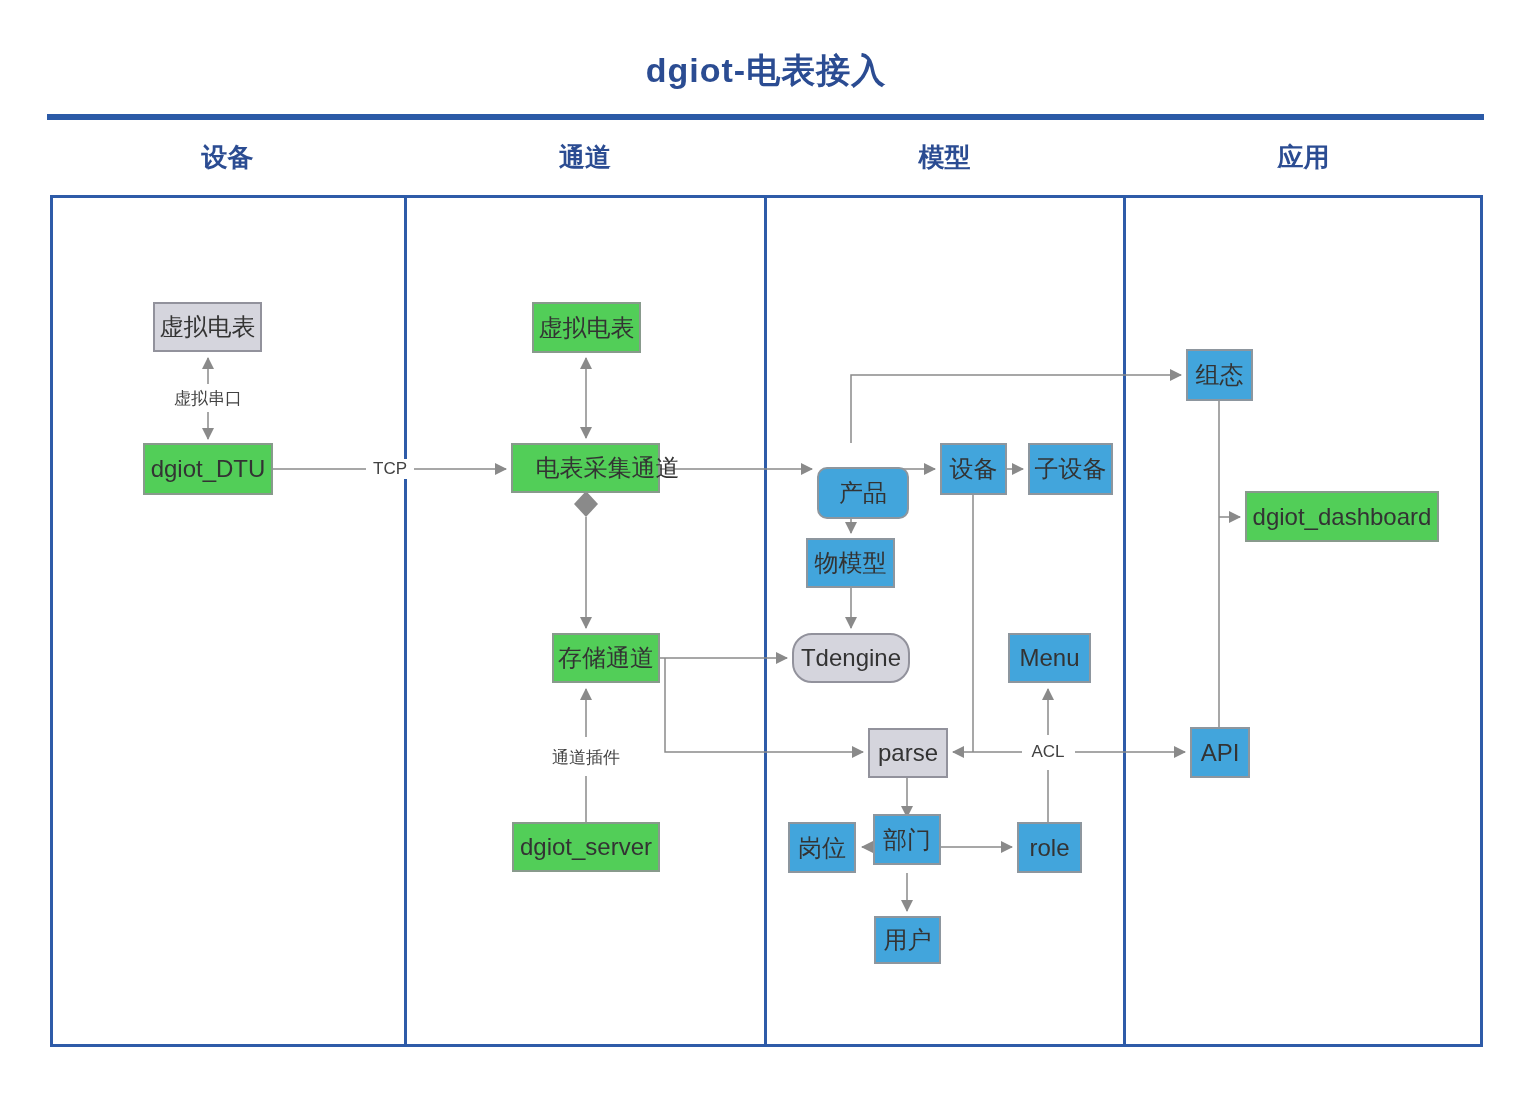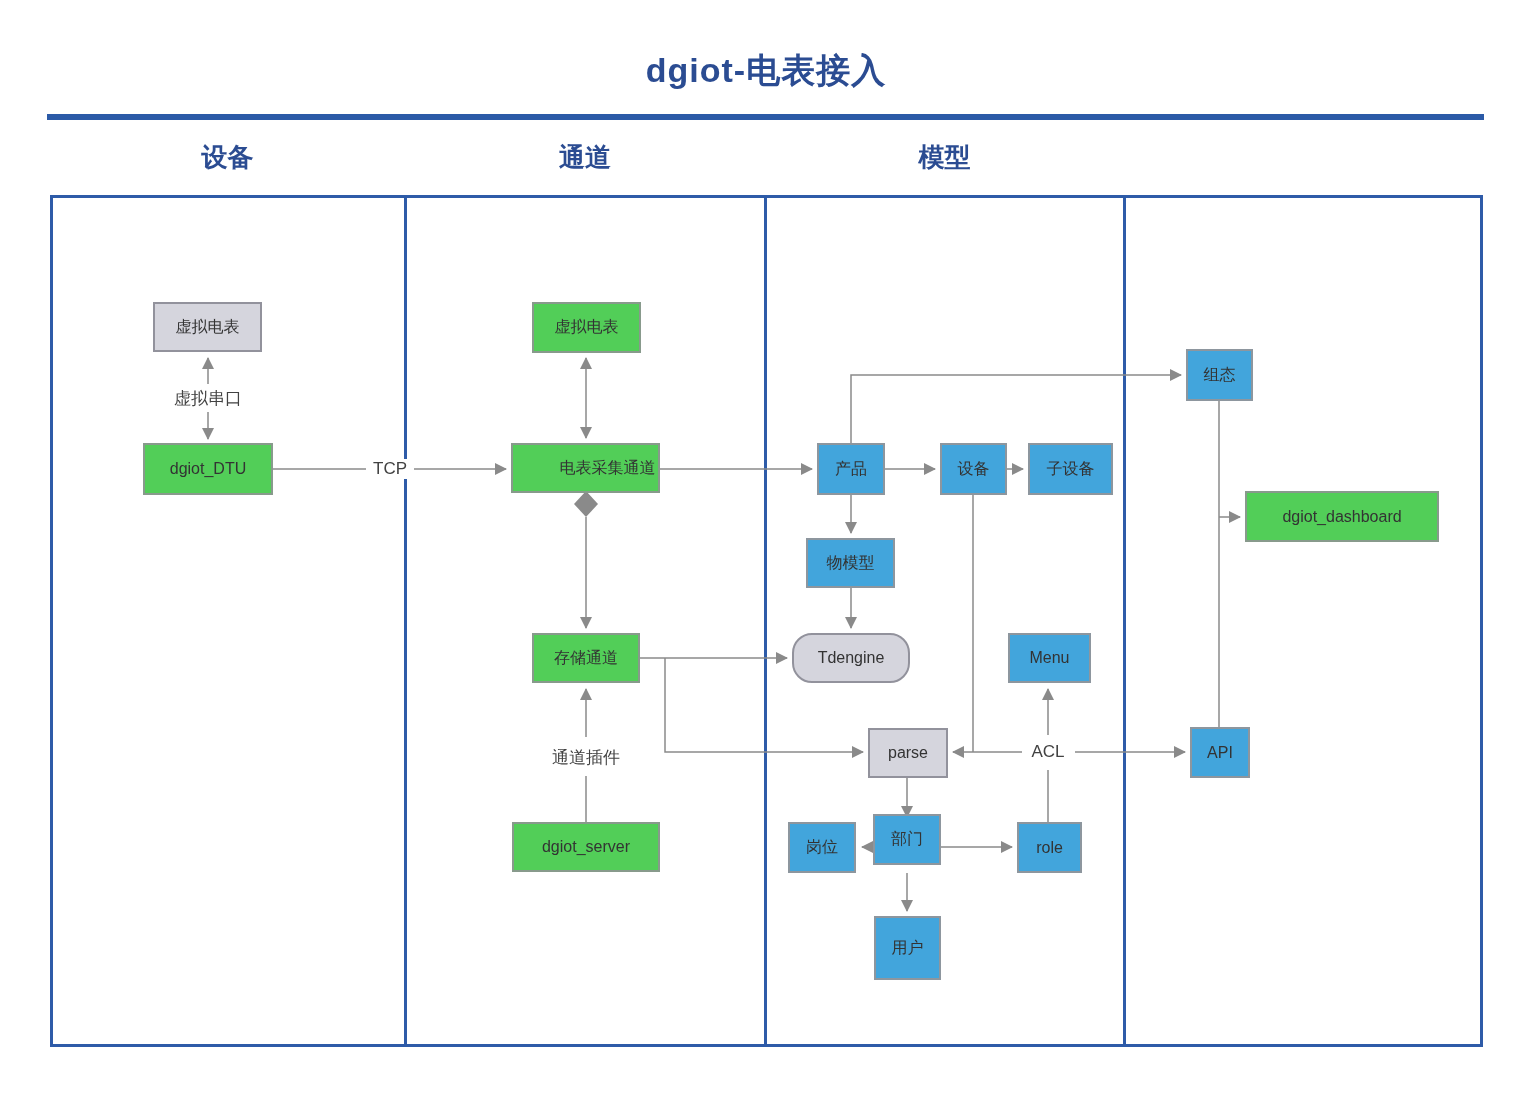--- a/index.html
+++ b/index.html
@@ -17,21 +17,21 @@
     color:#2b4c92; text-align:center;
   }
   .lanes-box {
     position:absolute; left:50px; top:195px; width:1433px; height:852px;
     border:3px solid #2e5ba8; box-sizing:border-box; z-index:1;
   }
   .divider { position:absolute; top:195px; height:852px; width:3px; background:#2e5ba8; z-index:1; }
   .edges { position:absolute; left:0; top:0; z-index:2; }
   .node {
     position:absolute; display:flex; align-items:center; justify-content:center;
-    font-size:16px; color:#333333; border:2px solid #8f959c; box-sizing:border-box;
+    font-size:24px; color:#333333; border:2px solid #8f959c; box-sizing:border-box;
     z-index:3; white-space:nowrap;
   }
   .green { background:#52ce58; border-color:#889a8c; }
   .blue  { background:#42a5dc; border-color:#8d969e; }
   .gray  { background:#d5d5dd; border-color:#92929c; }
   .edge-label {
     position:absolute; transform:translate(-50%,-50%); background:#ffffff;
     padding:0 5px; font-size:17px; color:#424242; z-index:4; white-space:nowrap;
   }
 </style>
@@ -39,20 +39,21 @@
 <body>
 
 <div class="canvas">
 
   <div class="title">dgiot-电表接入</div>
   <div class="rule"></div>
 
   <div class="lane-header" style="left:50px;width:355px;">设备</div>
   <div class="lane-header" style="left:405px;width:360px;">通道</div>
   <div class="lane-header" style="left:765px;width:359px;">模型</div>
+  <div class="lane-header" style="left:1124px;width:359px;">应用</div>
 
   <div class="lanes-box"></div>
   <div class="divider" style="left:404px;"></div>
   <div class="divider" style="left:764px;"></div>
   <div class="divider" style="left:1123px;"></div>
 
   <svg class="edges" width="1532" height="1096" viewBox="0 0 1532 1096">
     <defs>
       <marker id="arr" viewBox="0 0 12 12" refX="11" refY="6" markerWidth="12" markerHeight="12" markerUnits="userSpaceOnUse" orient="auto-start-reverse">
         <path d="M0,0 L12,6 L0,12 Z" fill="#8a8a8a"></path>
@@ -88,34 +89,34 @@
       <path d="M1219,517 H1240" marker-end="url(#arr)"></path>
     </g>
     <path d="M586,491 L598,504 L586,517 L574,504 Z" fill="#8a8a8a" stroke="none"></path>
   </svg>
 
   <div class="node gray" style="left:153px;top:302px;width:109px;height:50px;">虚拟电表</div>
   <div class="node green" style="left:143px;top:443px;width:130px;height:52px;">dgiot_DTU</div>
 
   <div class="node green" style="left:532px;top:302px;width:109px;height:51px;">虚拟电表</div>
   <div class="node green" style="left:511px;top:443px;width:149px;height:50px;padding-left:44px;">电表采集通道</div>
-  <div class="node green" style="left:532px;top:633px;width:108px;height:50px;">存储通道</div>
+  <div class="node green" style="left:552px;top:633px;width:108px;height:50px;">存储通道</div>
   <div class="node green" style="left:512px;top:822px;width:148px;height:50px;">dgiot_server</div>
 
-  <div class="node blue" style="left:817px;top:443px;width:68px;height:52px;">产品</div>
+  <div class="node blue" style="left:817px;top:467px;width:92px;height:52px;border-radius:10px;">产品</div>
   <div class="node blue" style="left:940px;top:443px;width:67px;height:52px;">设备</div>
   <div class="node blue" style="left:1028px;top:443px;width:85px;height:52px;">子设备</div>
   <div class="node blue" style="left:806px;top:538px;width:89px;height:50px;">物模型</div>
   <div class="node gray" style="left:792px;top:633px;width:118px;height:50px;border-radius:20px;">Tdengine</div>
   <div class="node blue" style="left:1008px;top:633px;width:83px;height:50px;">Menu</div>
   <div class="node gray" style="left:868px;top:728px;width:80px;height:50px;">parse</div>
   <div class="node blue" style="left:788px;top:822px;width:68px;height:51px;">岗位</div>
   <div class="node blue" style="left:873px;top:814px;width:68px;height:51px;">部门</div>
   <div class="node blue" style="left:1017px;top:822px;width:65px;height:51px;">role</div>
-  <div class="node blue" style="left:874px;top:916px;width:67px;height:64px;">用户</div>
+  <div class="node blue" style="left:874px;top:916px;width:67px;height:48px;">用户</div>
 
   <div class="node blue" style="left:1186px;top:349px;width:67px;height:52px;">组态</div>
   <div class="node green" style="left:1245px;top:491px;width:194px;height:51px;">dgiot_dashboard</div>
   <div class="node blue" style="left:1190px;top:727px;width:60px;height:51px;">API</div>
 
   <span class="edge-label" style="left:208px;top:398px;">虚拟串口</span>
   <span class="edge-label" style="left:390px;top:469px;">TCP</span>
   <span class="edge-label" style="left:586px;top:757px;">通道插件</span>
   <span class="edge-label" style="left:1048px;top:752px;">ACL</span>
 

